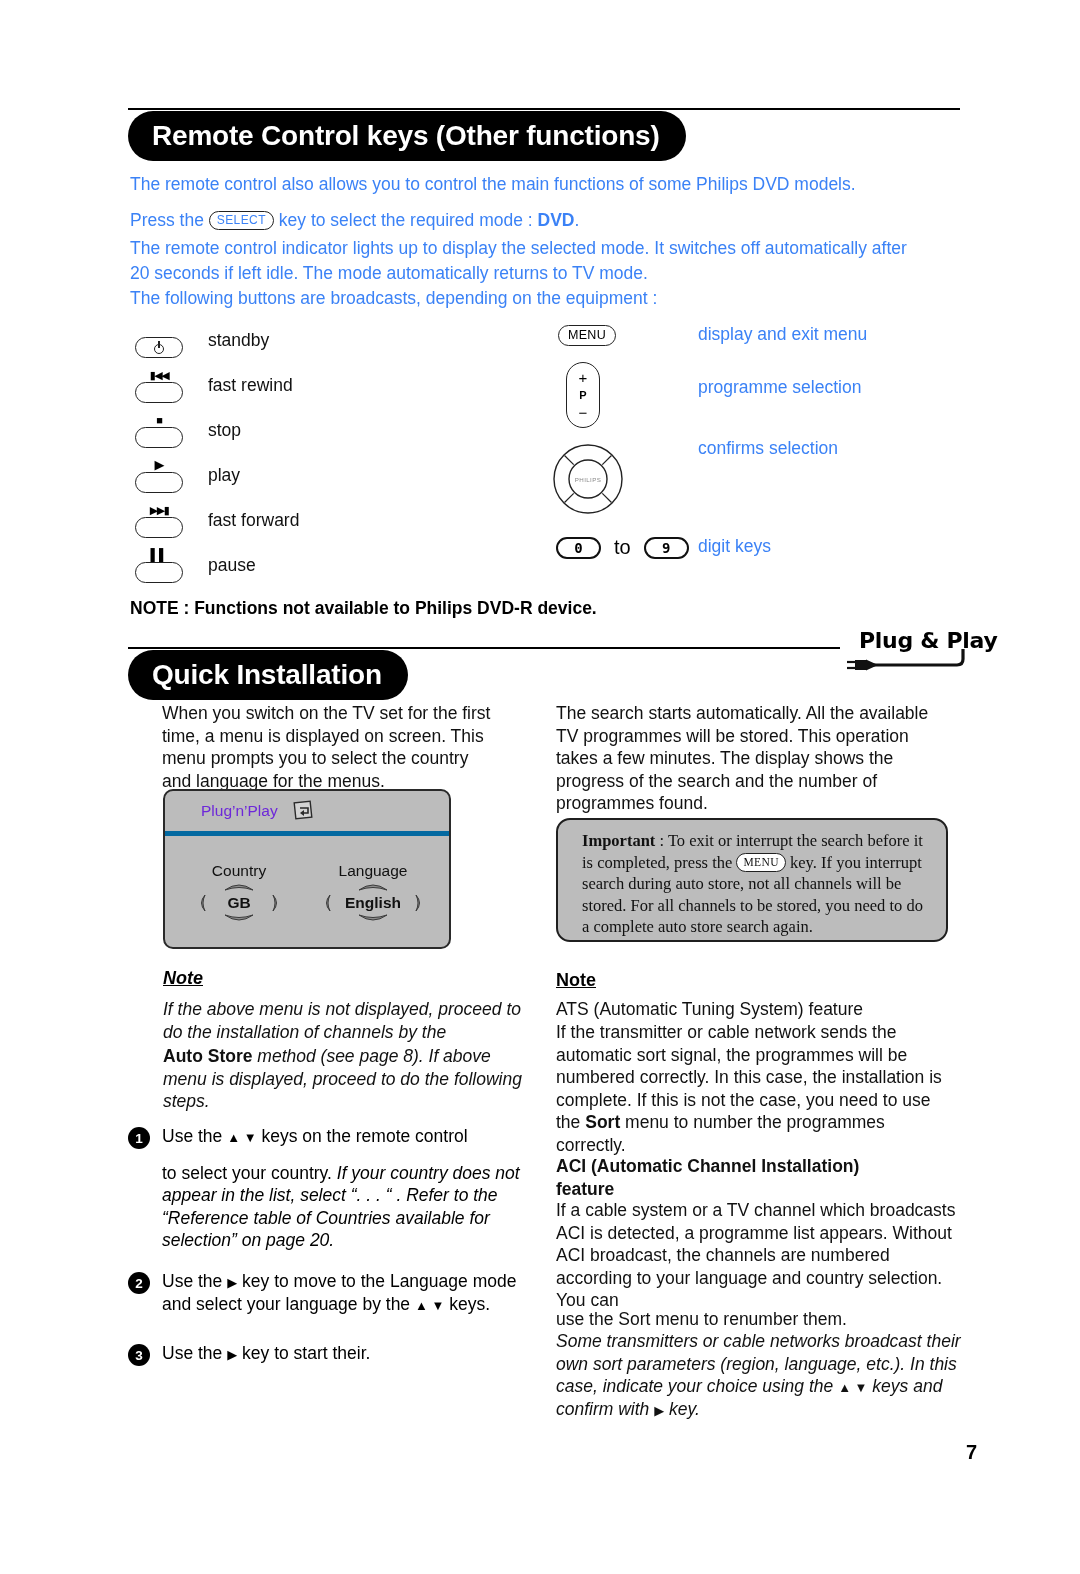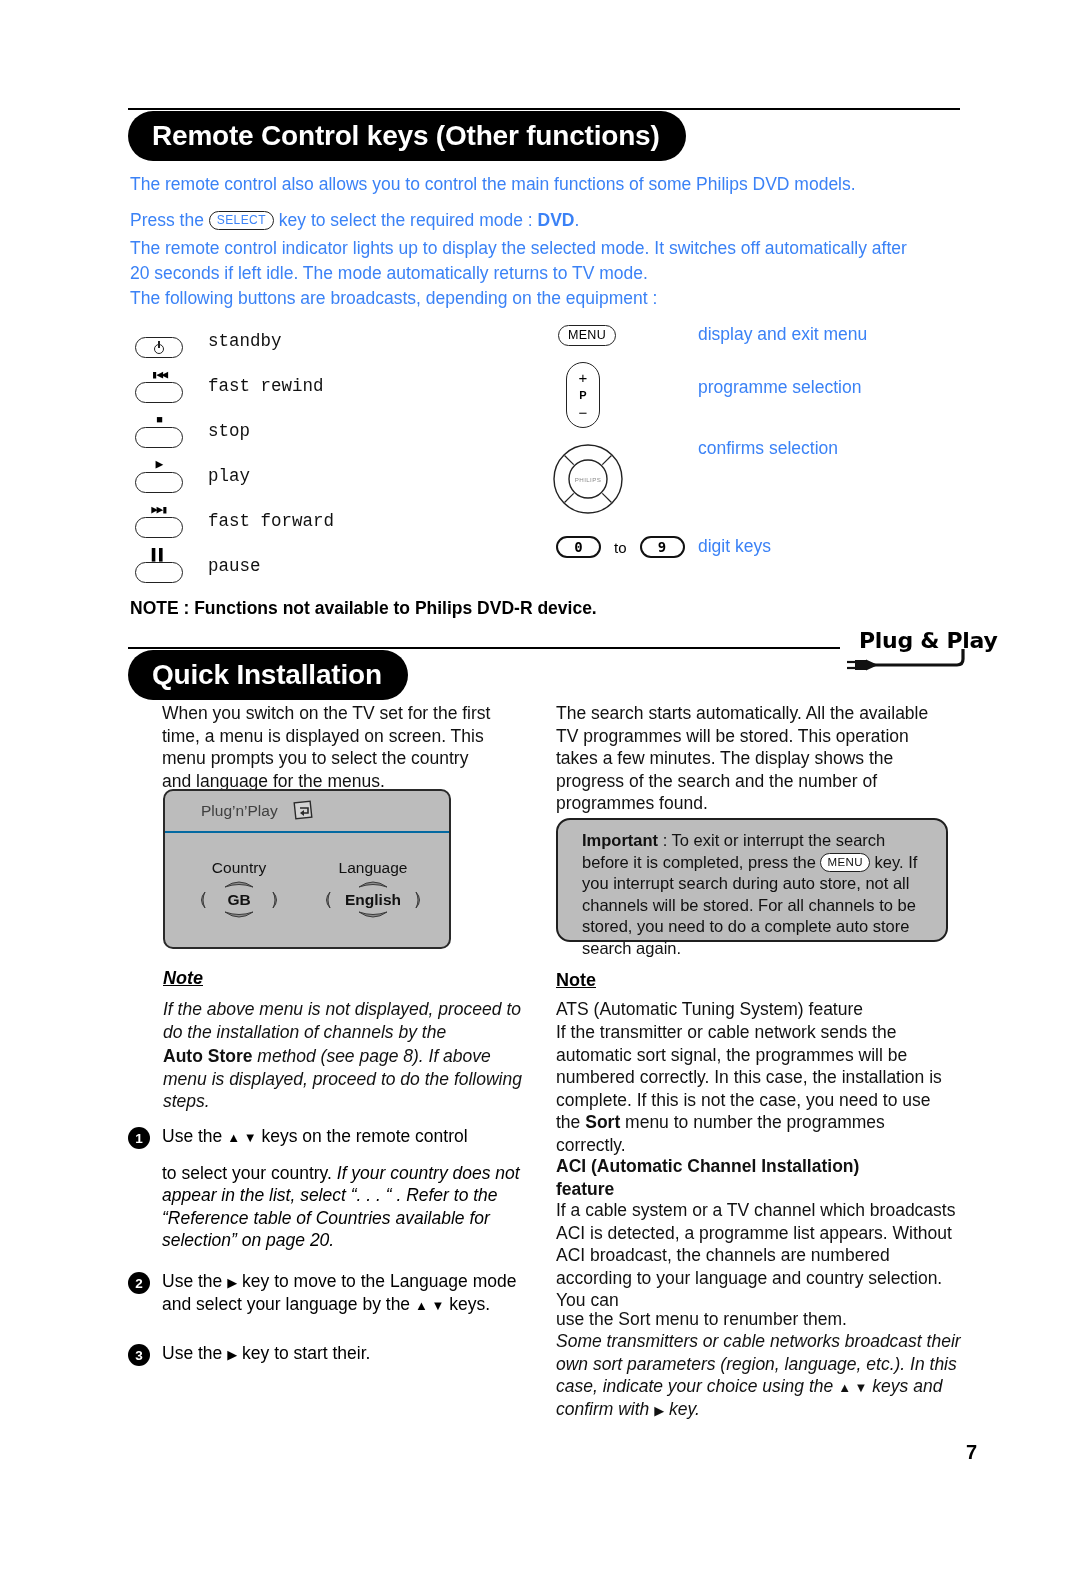--- a/index.html
+++ b/index.html
@@ -69,21 +69,21 @@
     padding: 0px 7px 1px 7px;
     font-size: 12px;
     line-height: 16px;
     letter-spacing: 0.4px;
     vertical-align: 2px;
     background: #fff;
     font-weight: normal;
   }
 
   
-  .keylist { position: absolute; font-family: Liberation Mono, monospace; }
+  .keylist { position: absolute; }
   .keyrow {
     position: relative;
     display: flex;
     align-items: center;
   }
   .key-icon-col {
     width: 66px;
     display: flex;
     flex-direction: column;
     align-items: center;
@@ -229,26 +229,26 @@
   .tvmenu {
     position: absolute;
     background: #bcbcbc;
     border: 2px solid #2a2a2a;
     border-radius: 10px;
     box-sizing: border-box;
     overflow: hidden;
   }
   .tvmenu-title {
     height: 40px;
-    border-bottom: 2px solid #0369a1;
+    border-bottom: 5px solid #0369a1;
     display: flex;
     align-items: center;
     padding-left: 36px;
     font-size: 15.5px;
-    color: #404040;
+    color: #6d28d9;
     font-family: "Liberation Sans", sans-serif;
   }
   .tvmenu-body {
     position: relative;
     height: calc(100% - 40px);
   }
   .tv-group {
     position: absolute;
     text-align: center;
   }
@@ -435,21 +435,21 @@
     </svg>
   </div>
   <div class="para" style="left:698px; top:436px; width:300px; line-height:24px;">
     <div>confirms selection</div>
   </div>
 
   <div style="position:absolute; left:556px; top:536px; display:flex; align-items:center; gap:13px;">
     <div class="digit-cap">
       <span>0</span>
     </div>
-    <div style="font-size:15px;">to</div>
+    <div style="font-size:20px;">to</div>
     <div class="digit-cap">
       <span>9</span>
     </div>
   </div>
   <div class="para" style="left:698px; top:534px; width:260px;">digit keys</div>
 
   <div class="note-bold" style="left:130px; top:598px; width:800px;">NOTE : Functions not available to Philips DVD-R device.</div>
 
   <div class="section-head" style="top:647px; width:712px;">
     <div class="rule"></div>
@@ -554,21 +554,21 @@
 
   <div class="step" style="left:128px; top:1342px; width:412px;">
     <div class="step-num">3</div>
     <div class="step-body">
       <span>Use the </span><span class="arrow-r">▶</span><span> key to start their.</span>
     </div>
   </div>
 
   <div class="col coltext" style="left:556px; top:702px; width:398px;">The search starts automatically. All the available TV programmes will be stored. This operation takes a few minutes. The display shows the progress of the search and the number of programmes found.</div>
 
-  <div class="impbox" style="left:556px; top:818px; width:392px; height:124px;">
+  <div class="impbox" style="left:556px; top:818px; width:392px; height:124px;font-family:Liberation Serif, serif;">
     <b>Important</b><span> : To exit or interrupt the search before it is completed, press the </span><span class="inline-key" style="font-size:11.5px; padding:0px 6px 1px 6px; border-width:1.4px;">MENU</span><span> key. If you interrupt search during auto store, not all channels will be stored. For all channels to be stored, you need to do a complete auto store search again.</span>
   </div>
 
   <div class="note-underline ital-off" style="left:556px; top:970px;">Note</div>
 
   <div class="col coltext" style="left:556px; top:998px; width:400px; font-weight:normal;">ATS (Automatic Tuning System) feature</div>
 
   <div class="col coltext" style="left:556px; top:1021px; width:400px;">
     <span>If the transmitter or cable network sends the automatic sort signal, the programmes will be numbered correctly. In this case, the installation is complete. If this is not the case, you need to use the </span><b>Sort</b><span> menu to number the programmes correctly.</span>
   </div>

